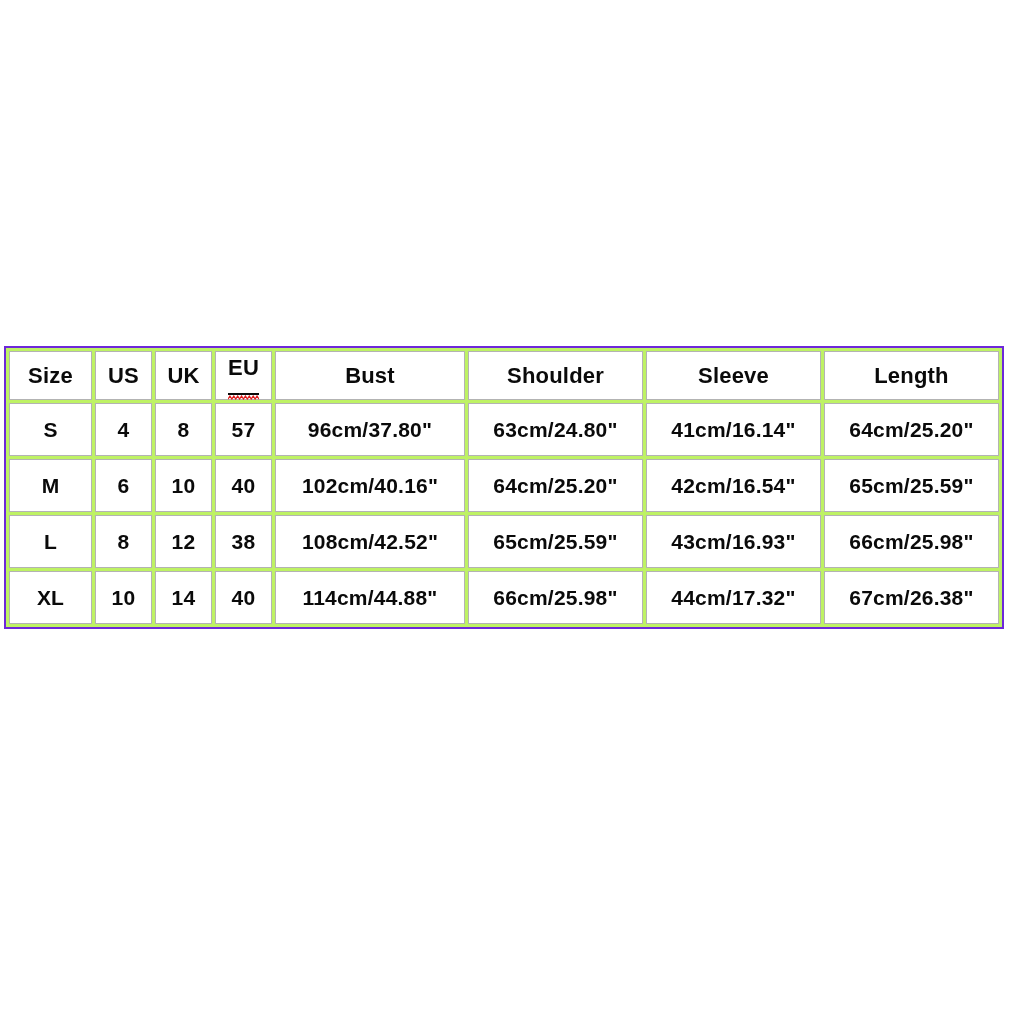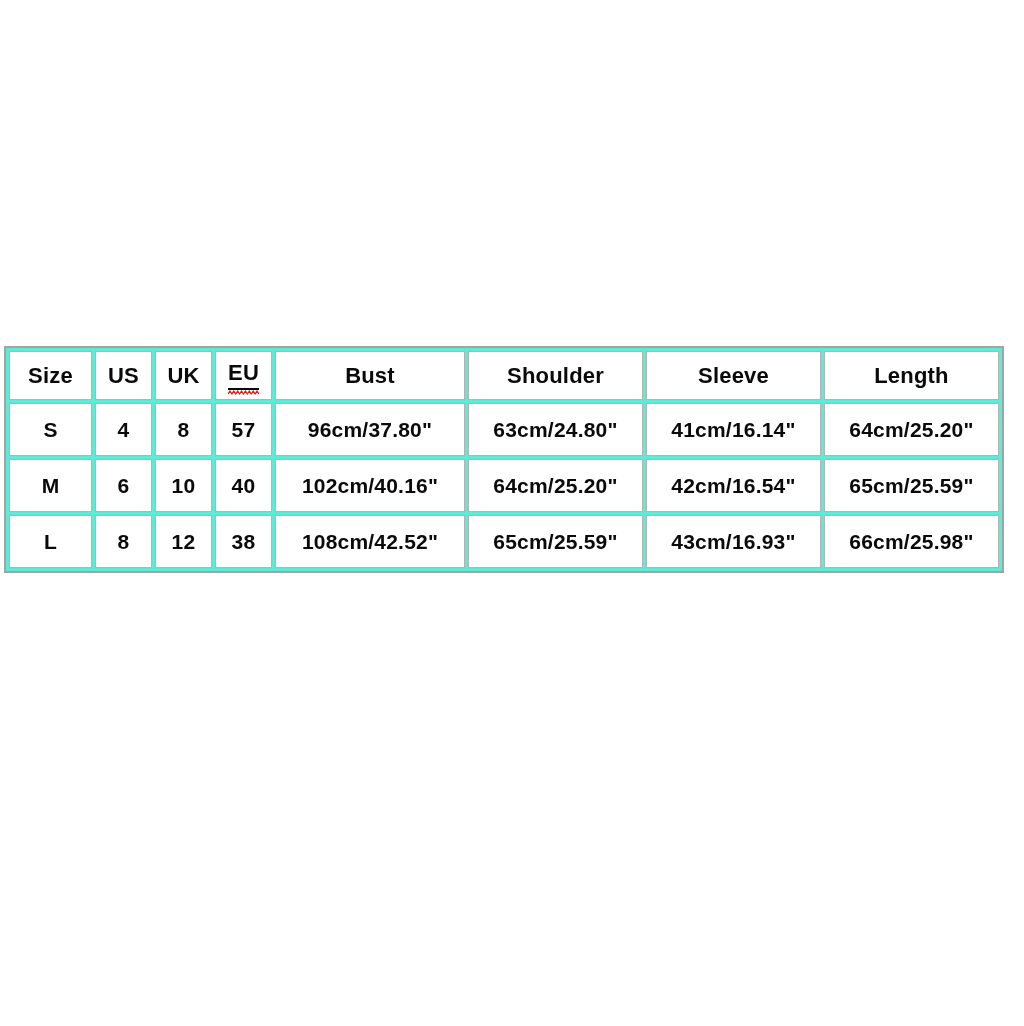--- a/index.html
+++ b/index.html
@@ -20,22 +20,22 @@
     left: 4px;
     top: 346px;
     width: 1012px;
   }
 
   table.size-chart {
     width: 972px;
     border-collapse: separate;
     border-spacing: 3px;
     table-layout: fixed;
-    background: #5eead4;
-    border: 2px solid #a3a3a3;
+    background: #bef264;
+    border: 2px solid #6d28d9;
   }
 
   table.size-chart td,
   table.size-chart th {
     border: 1px solid #b3b3b3;
     background: #ffffff;
     text-align: center;
     vertical-align: middle;
     font-weight: bold;
     color: #0a0a0a;
@@ -67,21 +67,21 @@
   th.c-length,   td.c-length { width: 173px; }
 
   td.c-size { font-size: 22px; }
   td.c-us, td.c-uk, td.c-eu { font-size: 22px; }
 
   
   .spellcheck {
     display: inline-block;
     position: relative;
     border-bottom: 2px solid #0a0a0a;
-    padding-bottom: 4px;
+    padding-bottom: 14px;
   }
   .spellcheck .squiggle {
     position: absolute;
     left: 0;
     right: 0;
     bottom: -7px;
     height: 5px;
     display: block;
   }
   .spellcheck .squiggle svg {
@@ -135,15 +135,25 @@
         <tr>
           <td class="c-size">L</td>
           <td class="c-us">8</td>
           <td class="c-uk">12</td>
           <td class="c-eu">38</td>
           <td class="c-bust">108cm/42.52"</td>
           <td class="c-shoulder">65cm/25.59"</td>
           <td class="c-sleeve">43cm/16.93"</td>
           <td class="c-length">66cm/25.98"</td>
         </tr>
+        <tr>
+          <td class="c-size">XL</td>
+          <td class="c-us">10</td>
+          <td class="c-uk">14</td>
+          <td class="c-eu">40</td>
+          <td class="c-bust">114cm/44.88"</td>
+          <td class="c-shoulder">66cm/25.98"</td>
+          <td class="c-sleeve">44cm/17.32"</td>
+          <td class="c-length">67cm/26.38"</td>
+        </tr>
       </tbody>
   </table>
 </div>
 
 </body></html>

